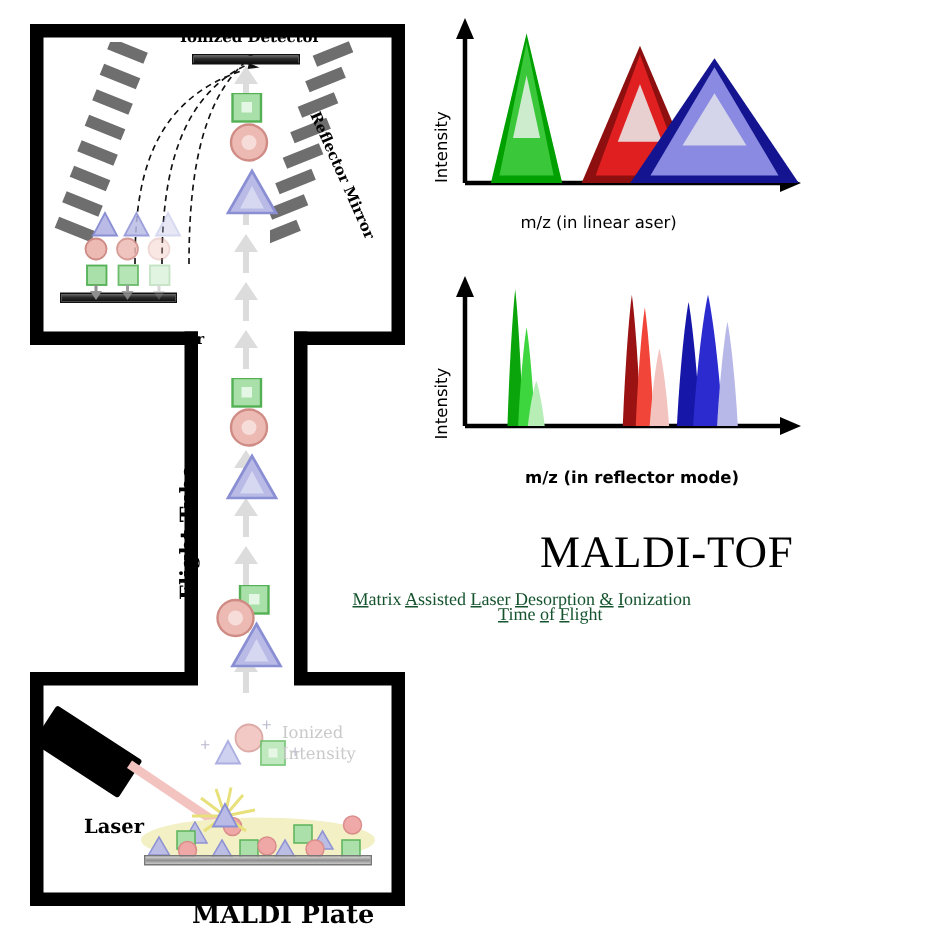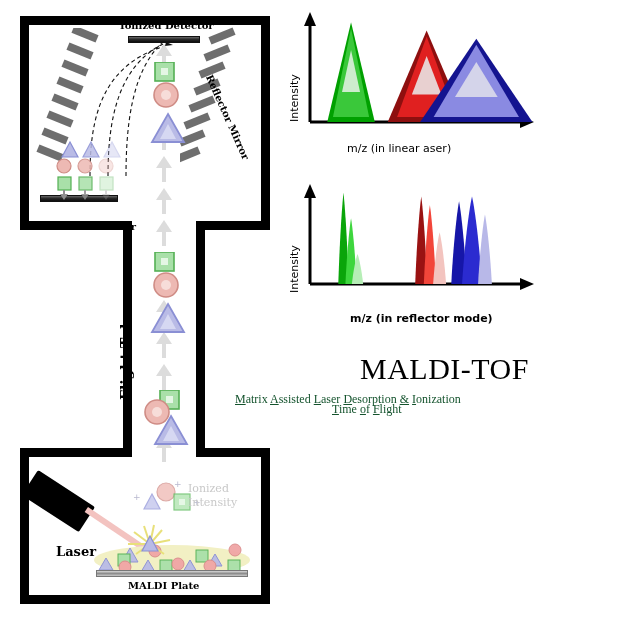--- a/index.html
+++ b/index.html
@@ -255,21 +255,21 @@
       <rect x="41" y="17" width="6" height="6" fill="#e6f7e6"></rect>
     </svg>
   </div>
   <div class="plus" style="left:133px;top:492px;">+</div>
   <div class="plus" style="left:174px;top:479px;">+</div>
   <div class="plus" style="left:193px;top:497px;">+</div>
   <div class="ghost-lbl" style="left:188px;top:482px;">Ionized</div>
   <div class="ghost-lbl" style="left:188px;top:496px;">Intensity</div>
 
   <div class="plate" style="left:96px;top:570px;width:152px;height:7px;"></div>
-  <div class="lbl" style="left:128px;top:580px;font-size:10px;">MALDI Plate</div>
+  <div class="lbl" style="left:128px;top:600px;font-size:17px;">MALDI Plate</div>
 
   <div class="chart" style="left:280px;top:8px;width:260px;height:140px;">
     <svg id="svg-linear" width="260" height="140" viewBox="0 0 260 140">
         <g>
           <line x1="30" y1="14" x2="30" y2="114" stroke="#000" stroke-width="3"></line>
           <line x1="30" y1="114" x2="246" y2="114" stroke="#000" stroke-width="3"></line>
           <polygon points="30,4 24,18 36,18" fill="#000"></polygon>
           <polygon points="254,114 240,108 240,120" fill="#000"></polygon>
         </g>
         <g>

